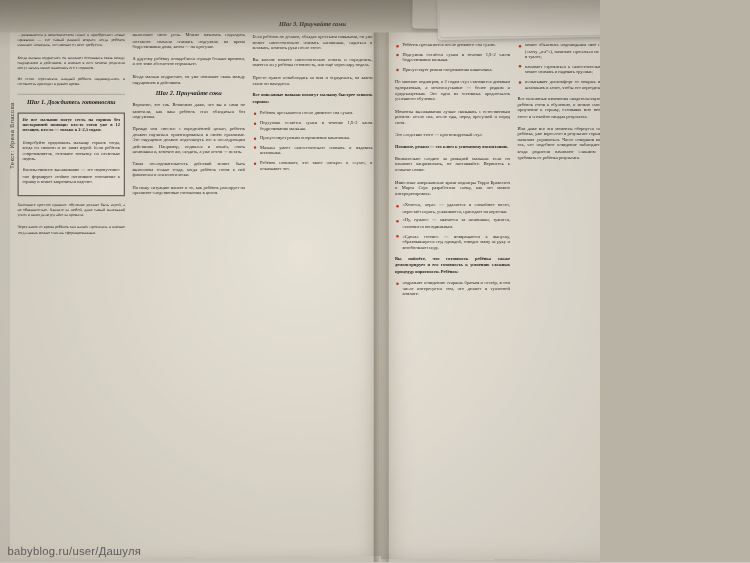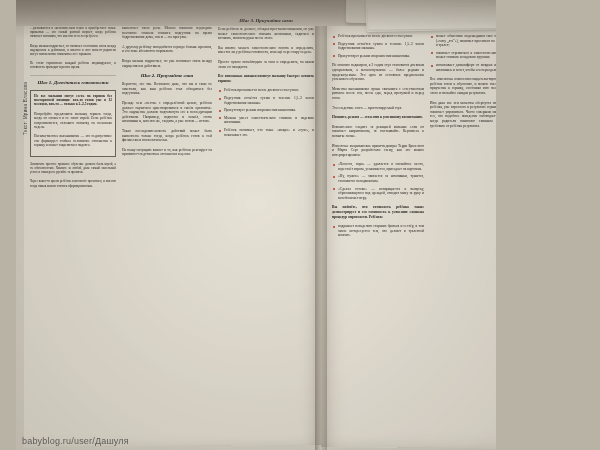--- a/index.html
+++ b/index.html
@@ -4,21 +4,20 @@
 <style>
   html,body{margin:0;padding:0;}
   body{
     width:600px;height:450px;overflow:hidden;
     background:#b9b3a6;
     font-family:"Liberation Serif", serif;
   }
   #page{
     position:relative;width:480px;height:450px;overflow:hidden;
     background:linear-gradient(180deg,#cfc9bd 0%,#c6c0b4 40%,#bdb7ab 100%);
-    margin-left:16px;
   }
 
   
   .spread{
     position:absolute;left:0;top:0;width:600px;height:450px;
     background:#d9d4c8;
   }
   .page-left{
     position:absolute;left:8px;top:6px;width:300px;height:440px;
     background:#e7e2d6;

